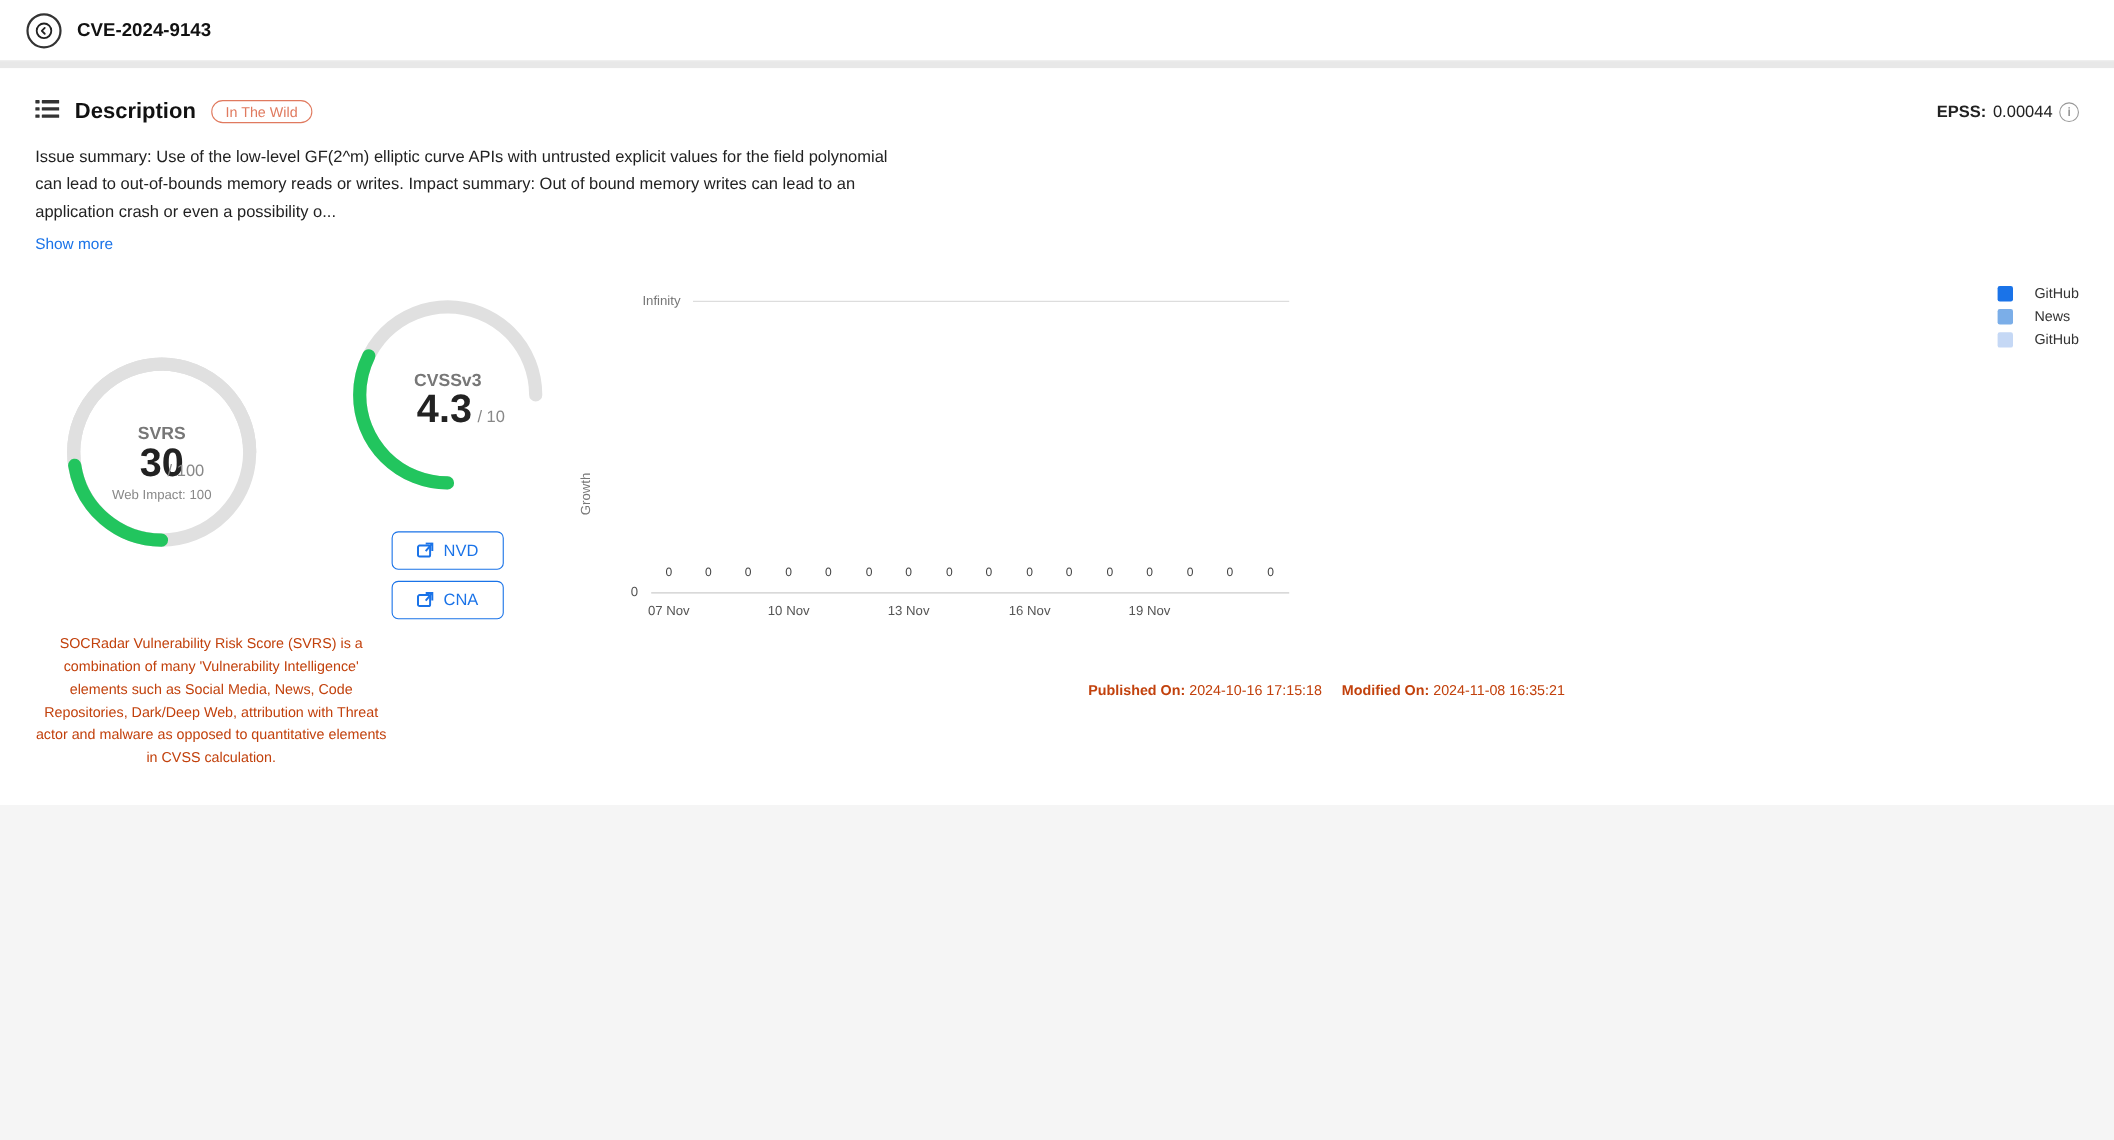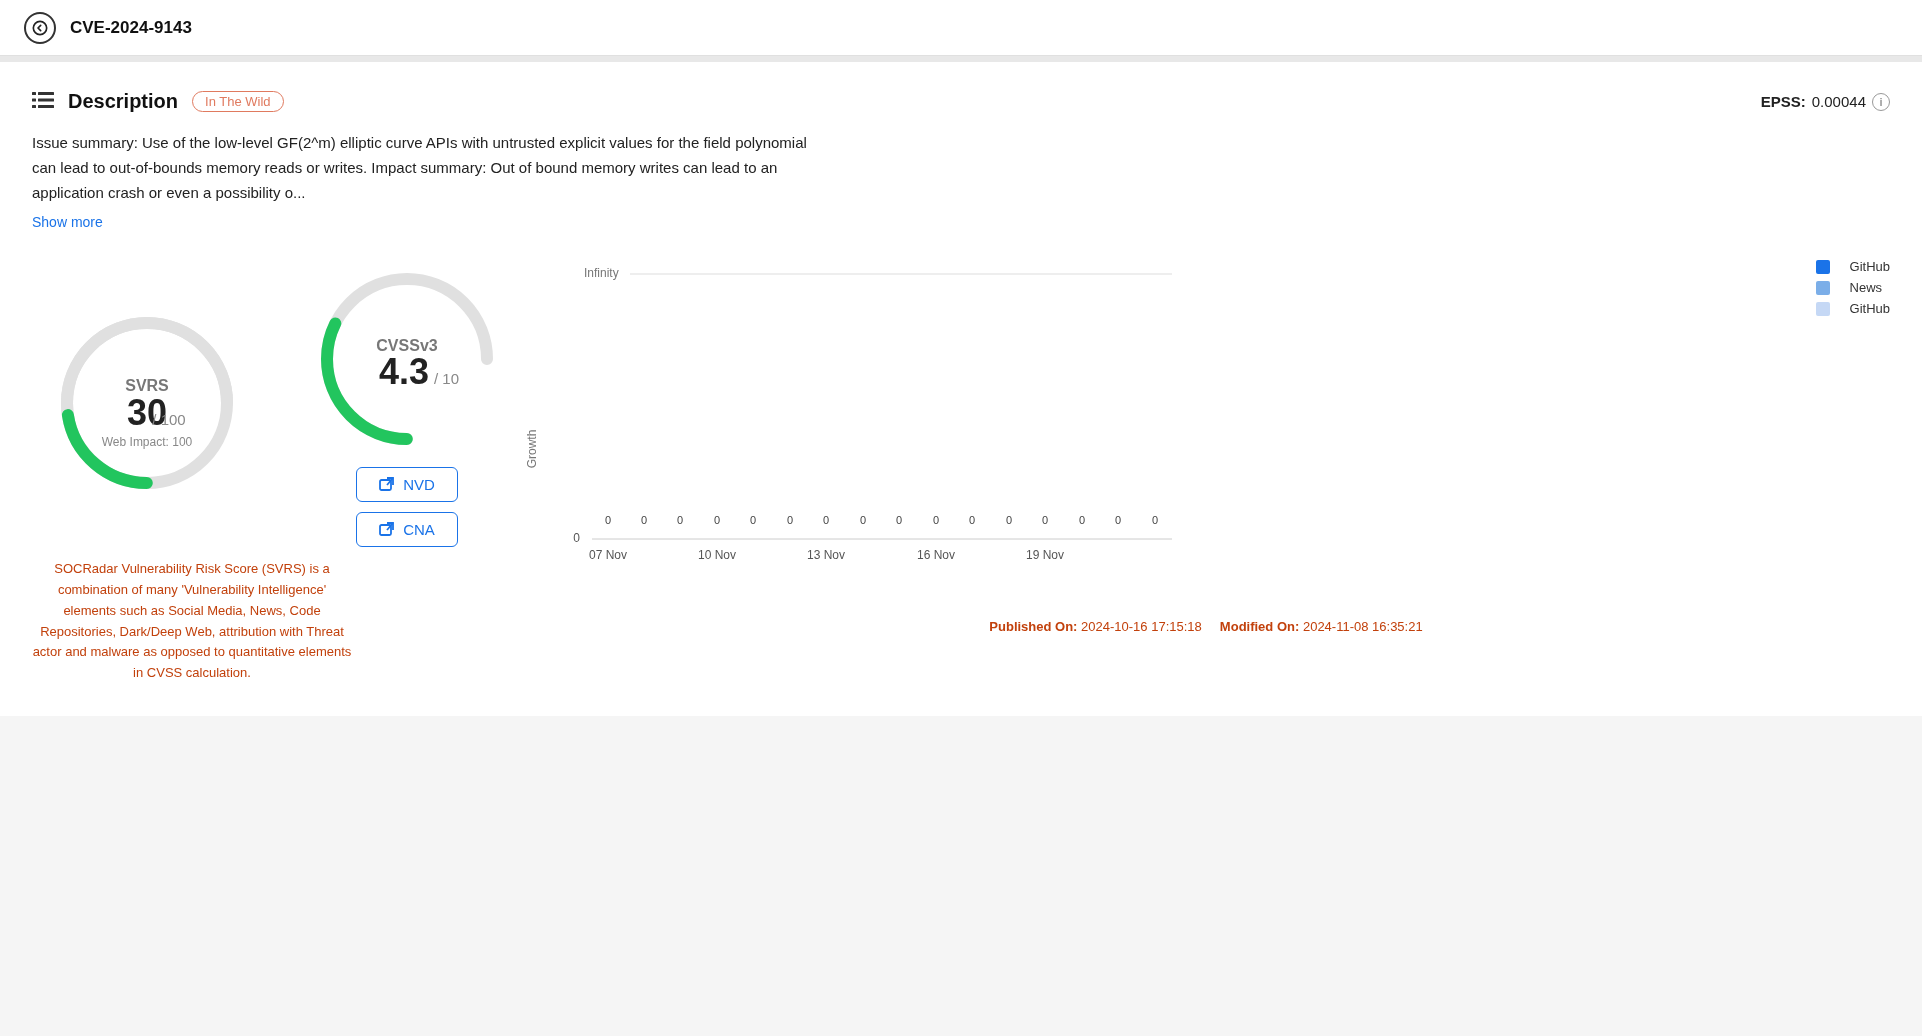--- a/index.html
+++ b/index.html
@@ -113,21 +113,21 @@
       color: #c2410c;
       text-align: center;
       line-height: 1.6;
       margin-top: 12px;
     }
 
     .nvd-cna-buttons {
       display: flex;
       flex-direction: column;
       gap: 10px;
-      margin-top: 8px;
+      margin-top: 24px;
     }
     .ext-btn {
       display: flex;
       align-items: center;
       gap: 8px;
       border: 1.5px solid #1a73e8;
       border-radius: 6px;
       padding: 8px 22px;
       font-size: 15px;
       color: #1a73e8;

